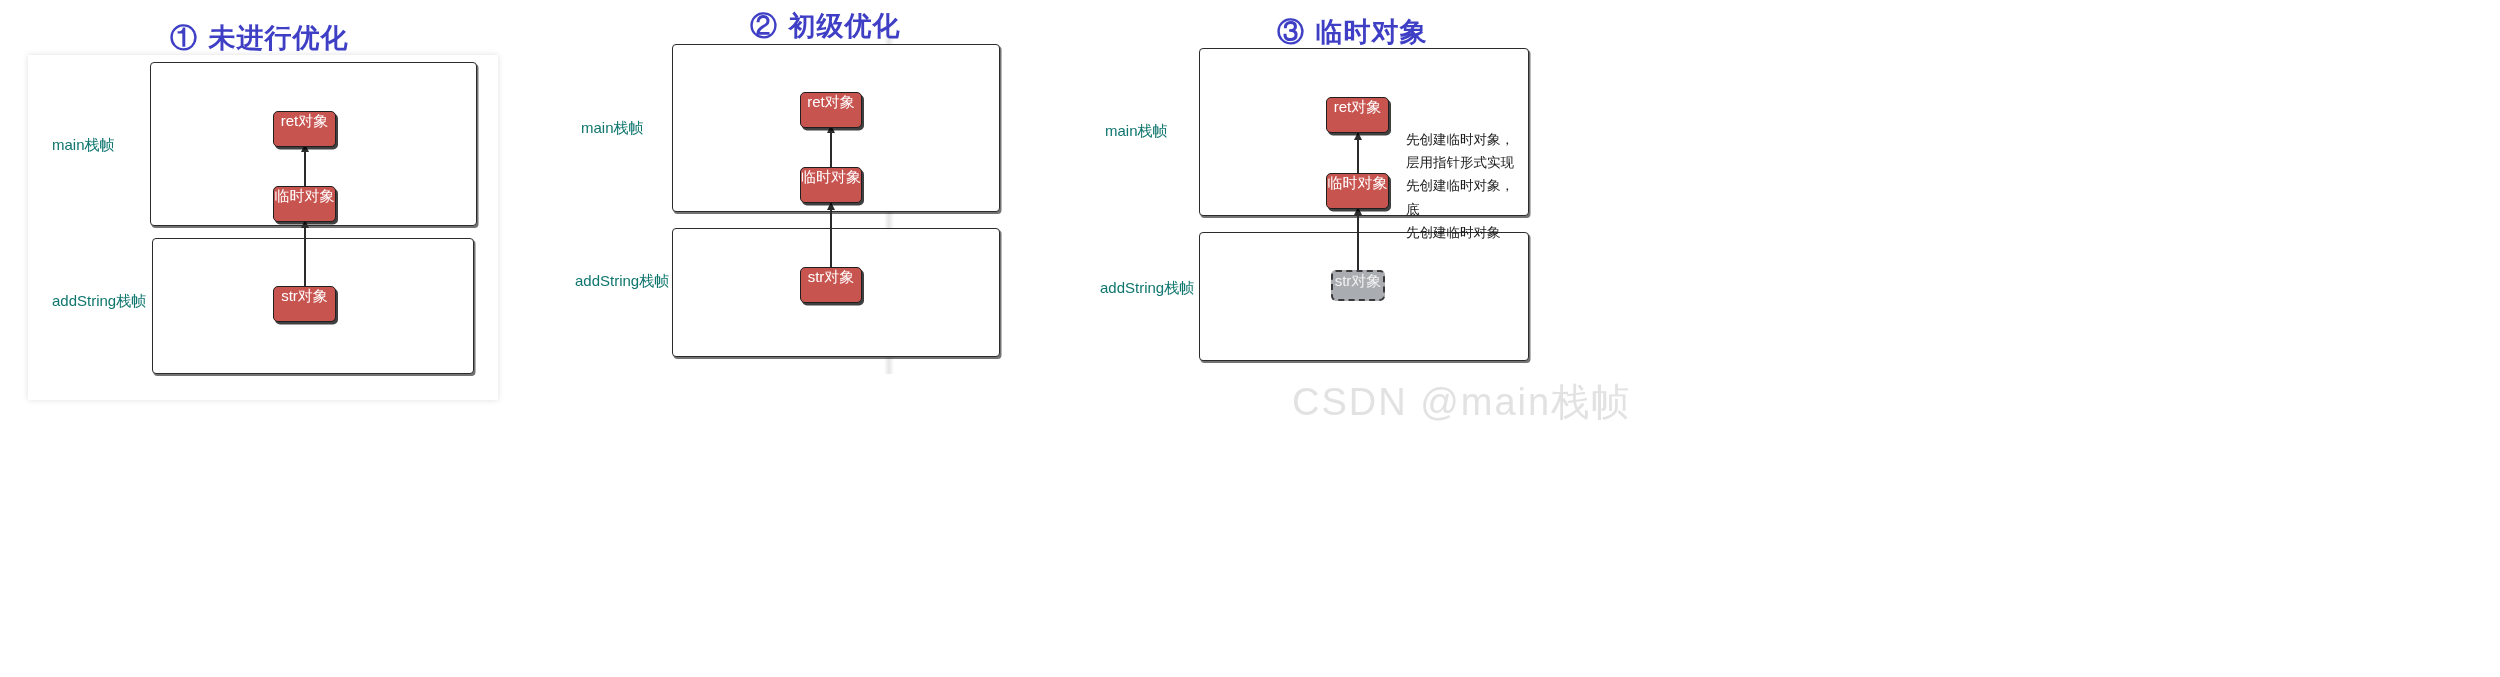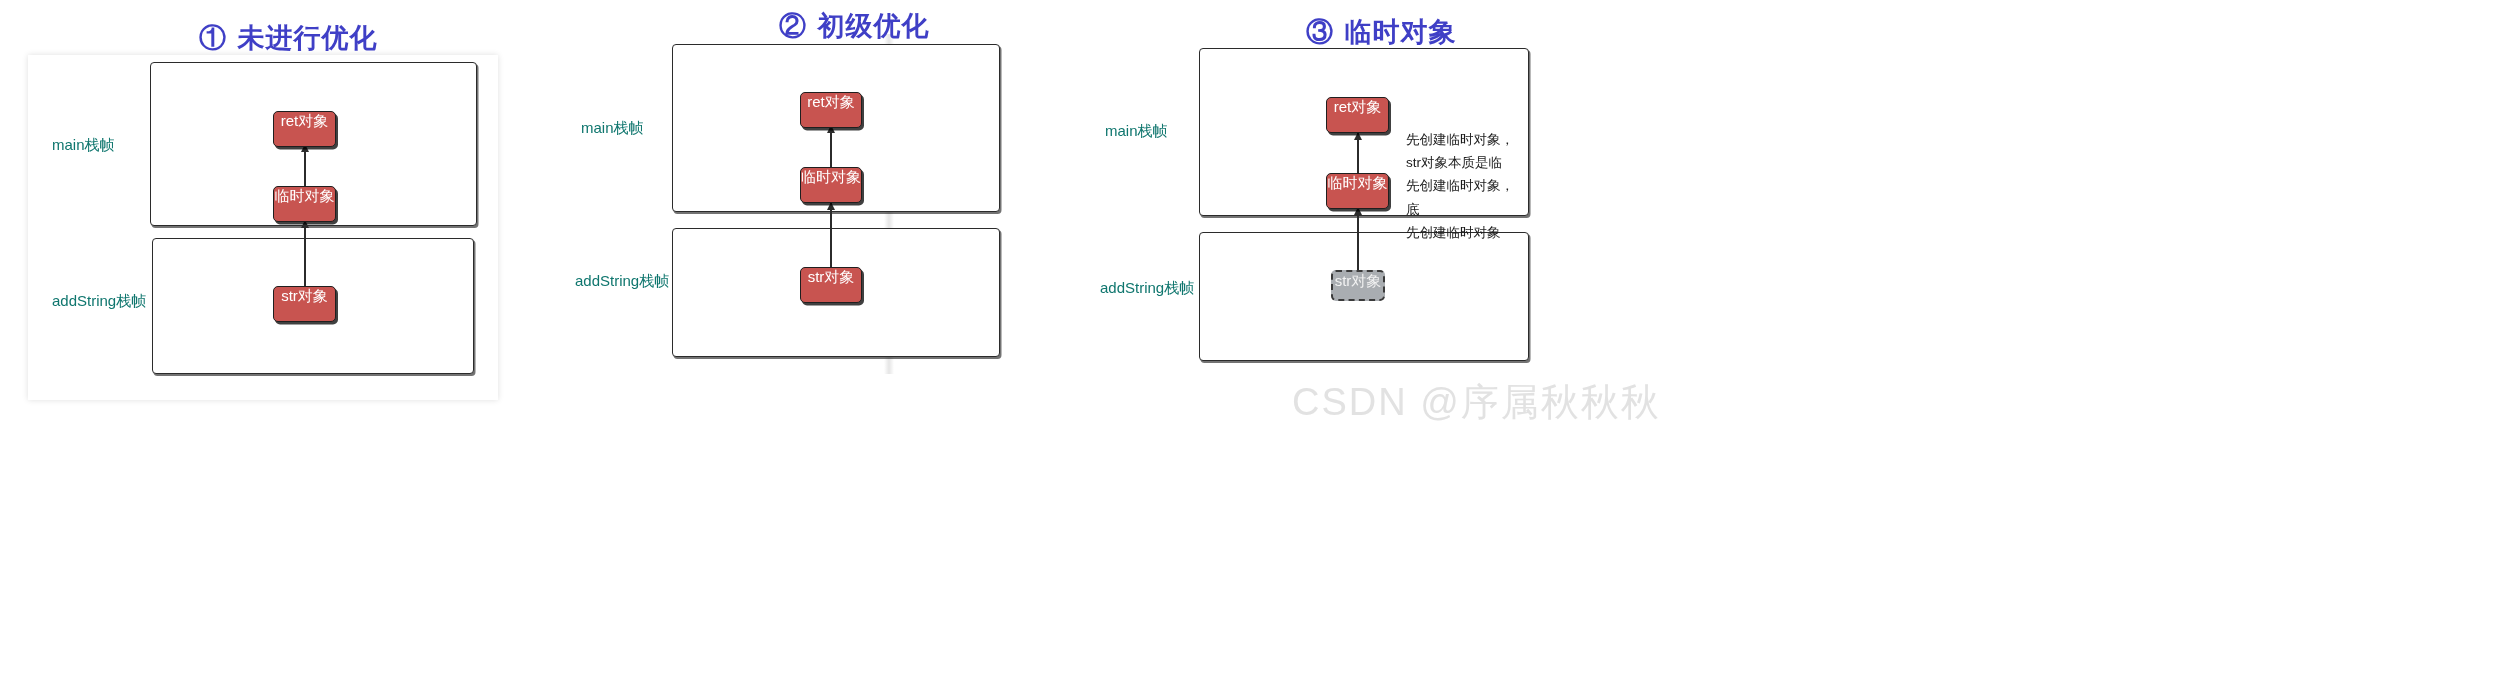--- a/index.html
+++ b/index.html
@@ -33,21 +33,20 @@
 
   
   .panel-title {
     position: absolute;
     color: #3f3fc6;
     font-family: "DejaVu Serif", "Liberation Serif", serif;
     font-weight: bold;
     font-size: 27px;
     letter-spacing: 1px;
     white-space: nowrap;
-    margin-left: 29px;
   }
 
   
   .frame {
     position: absolute;
     border: 1.6px solid #2b2b2b;
     border-radius: 4px;
     background: #ffffff;
     box-shadow: 1.5px 2px 0 rgba(0,0,0,0.55);
   }
@@ -189,20 +188,20 @@
   </div>
   <div class="objbox red" style="left:1326px; top:173px; width:63px; height:36px;">
     <span>临时对象</span>
   </div>
   <div class="objbox gray" style="left:1331px; top:270px; width:54px; height:31px;">
     <span>str对象</span>
   </div>
 
   <div class="note" style="left:1406px; top:128px; width:115px;">
     <div>先创建临时对象，</div>
-    <div>str对象本质是临</div>
+    <div>层用指针形式实现</div>
     <div>先创建临时对象，底</div>
     <div>先创建临时对象</div>
   </div>
 
-  <div class="watermark" style="left:1292px; top:377px;">CSDN @序属秋秋秋</div>
+  <div class="watermark" style="left:1292px; top:377px;">CSDN @main栈帧</div>
 
 </div>
 
 </body></html>

